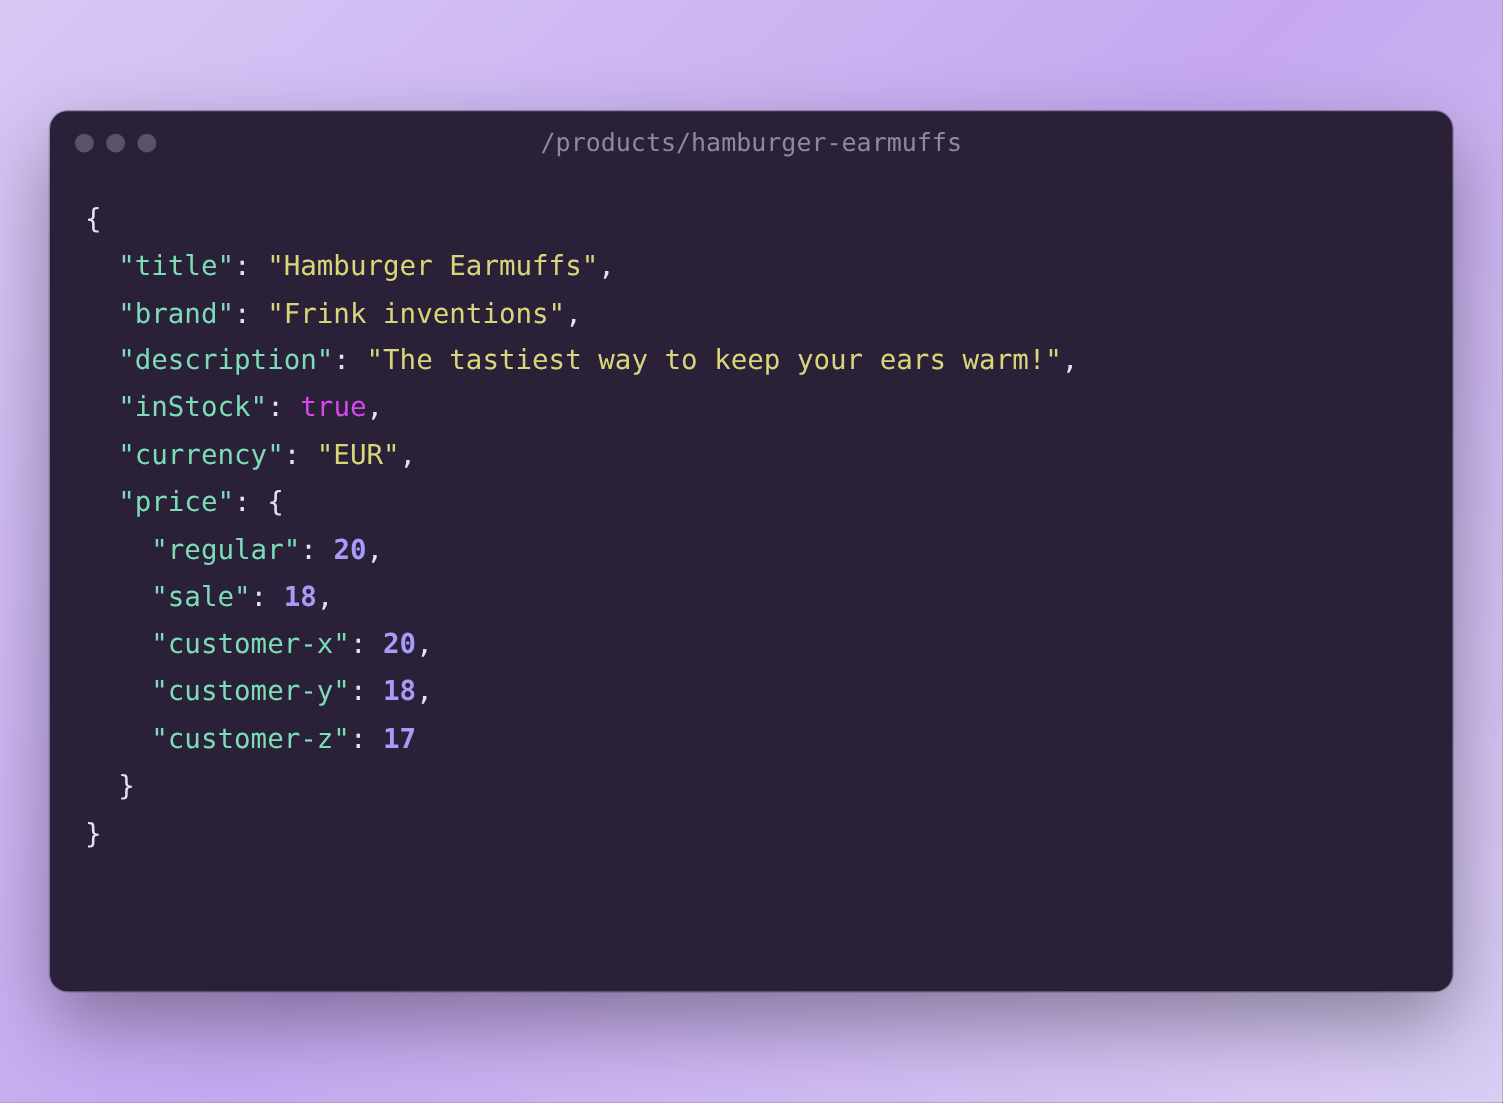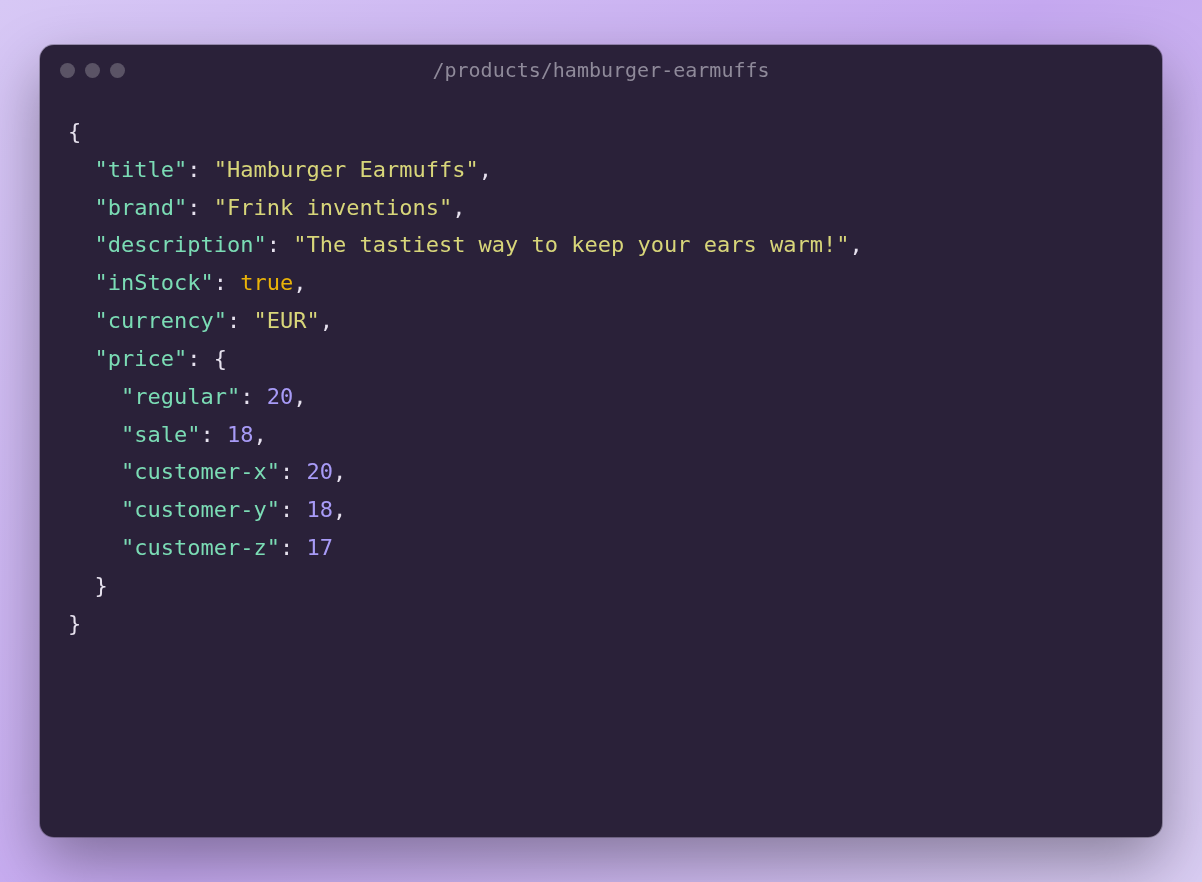--- a/index.html
+++ b/index.html
@@ -8,21 +8,21 @@
     height: 882px;
     background: linear-gradient(135deg, #d7c8f5 0%, #c5a8f0 50%, #d9cdf2 100%);
     display: flex;
     align-items: center;
     justify-content: center;
     font-family: ui-monospace, "SF Mono", "Menlo", "Consolas", monospace;
     overflow: hidden;
   }
   .window {
     width: 1122px;
-    height: 792px;
+    height: 704px;
     background: #2a2139;
     border-radius: 14px;
     box-shadow: 0 25px 60px rgba(0,0,0,0.35), 0 0 0 1px rgba(0,0,0,0.25);
     display: flex;
     flex-direction: column;
     overflow: hidden;
   }
   .titlebar {
     height: 50px;
     display: flex;
@@ -54,22 +54,22 @@
     padding: 18px 28px 28px 28px;
     font-size: 22px;
     line-height: 1.72;
     color: #e6e1ee;
     white-space: pre;
     overflow: auto;
   }
   .punct { color: #e6e1ee; }
   .key   { color: #7bdcb5; }
   .str   { color: #d8d67a; }
-  .num   { color: #a89bf7; }
-  .bool  { color: #eab308; }
+  .num   { color: #a89bf7; font-weight: bold; }
+  .bool  { color: #d946ef; }
 </style>
 </head>
 <body>
 
 <div class="window">
   <div class="titlebar">
     <div class="traffic">
       <div class="dot"></div>
       <div class="dot"></div>
       <div class="dot"></div>

